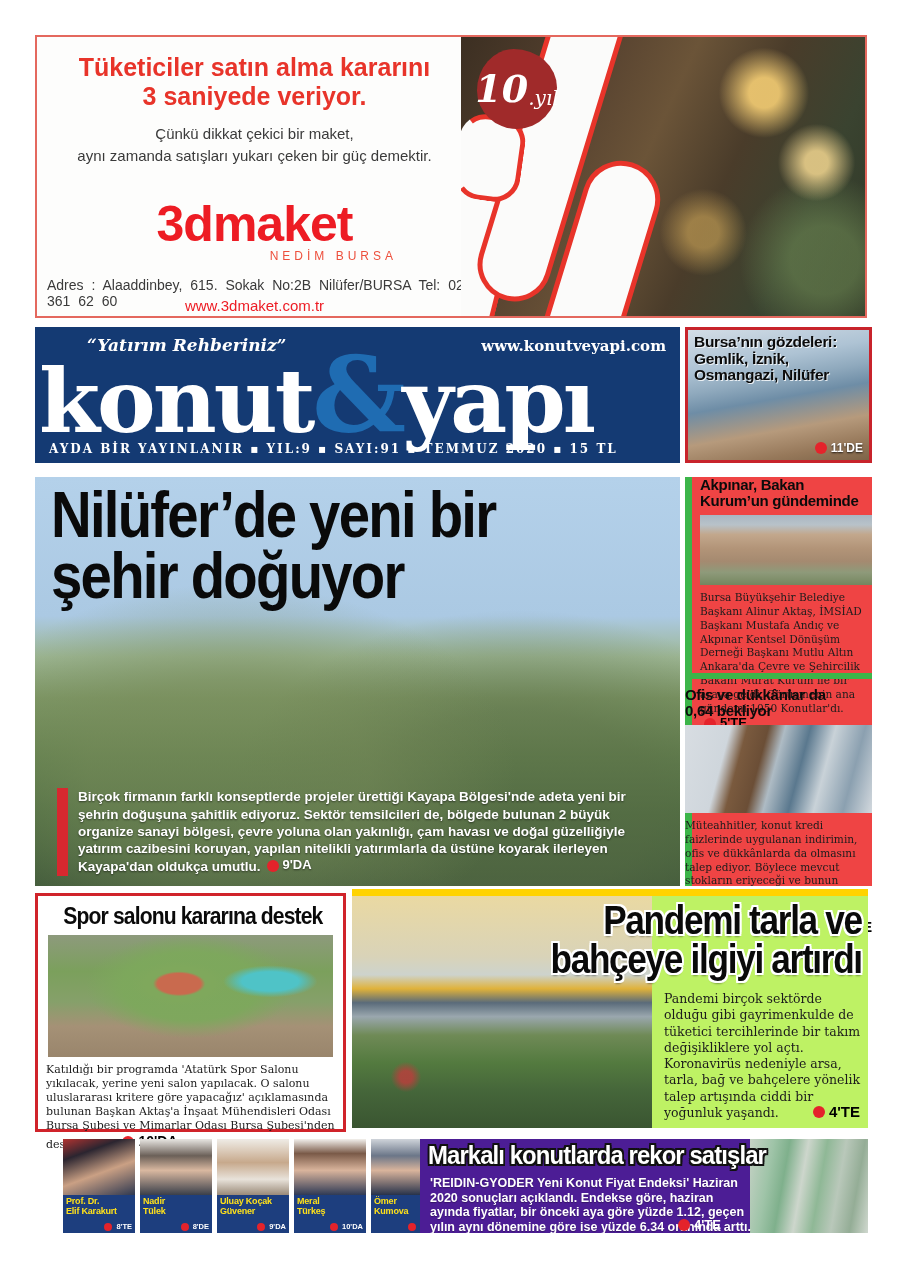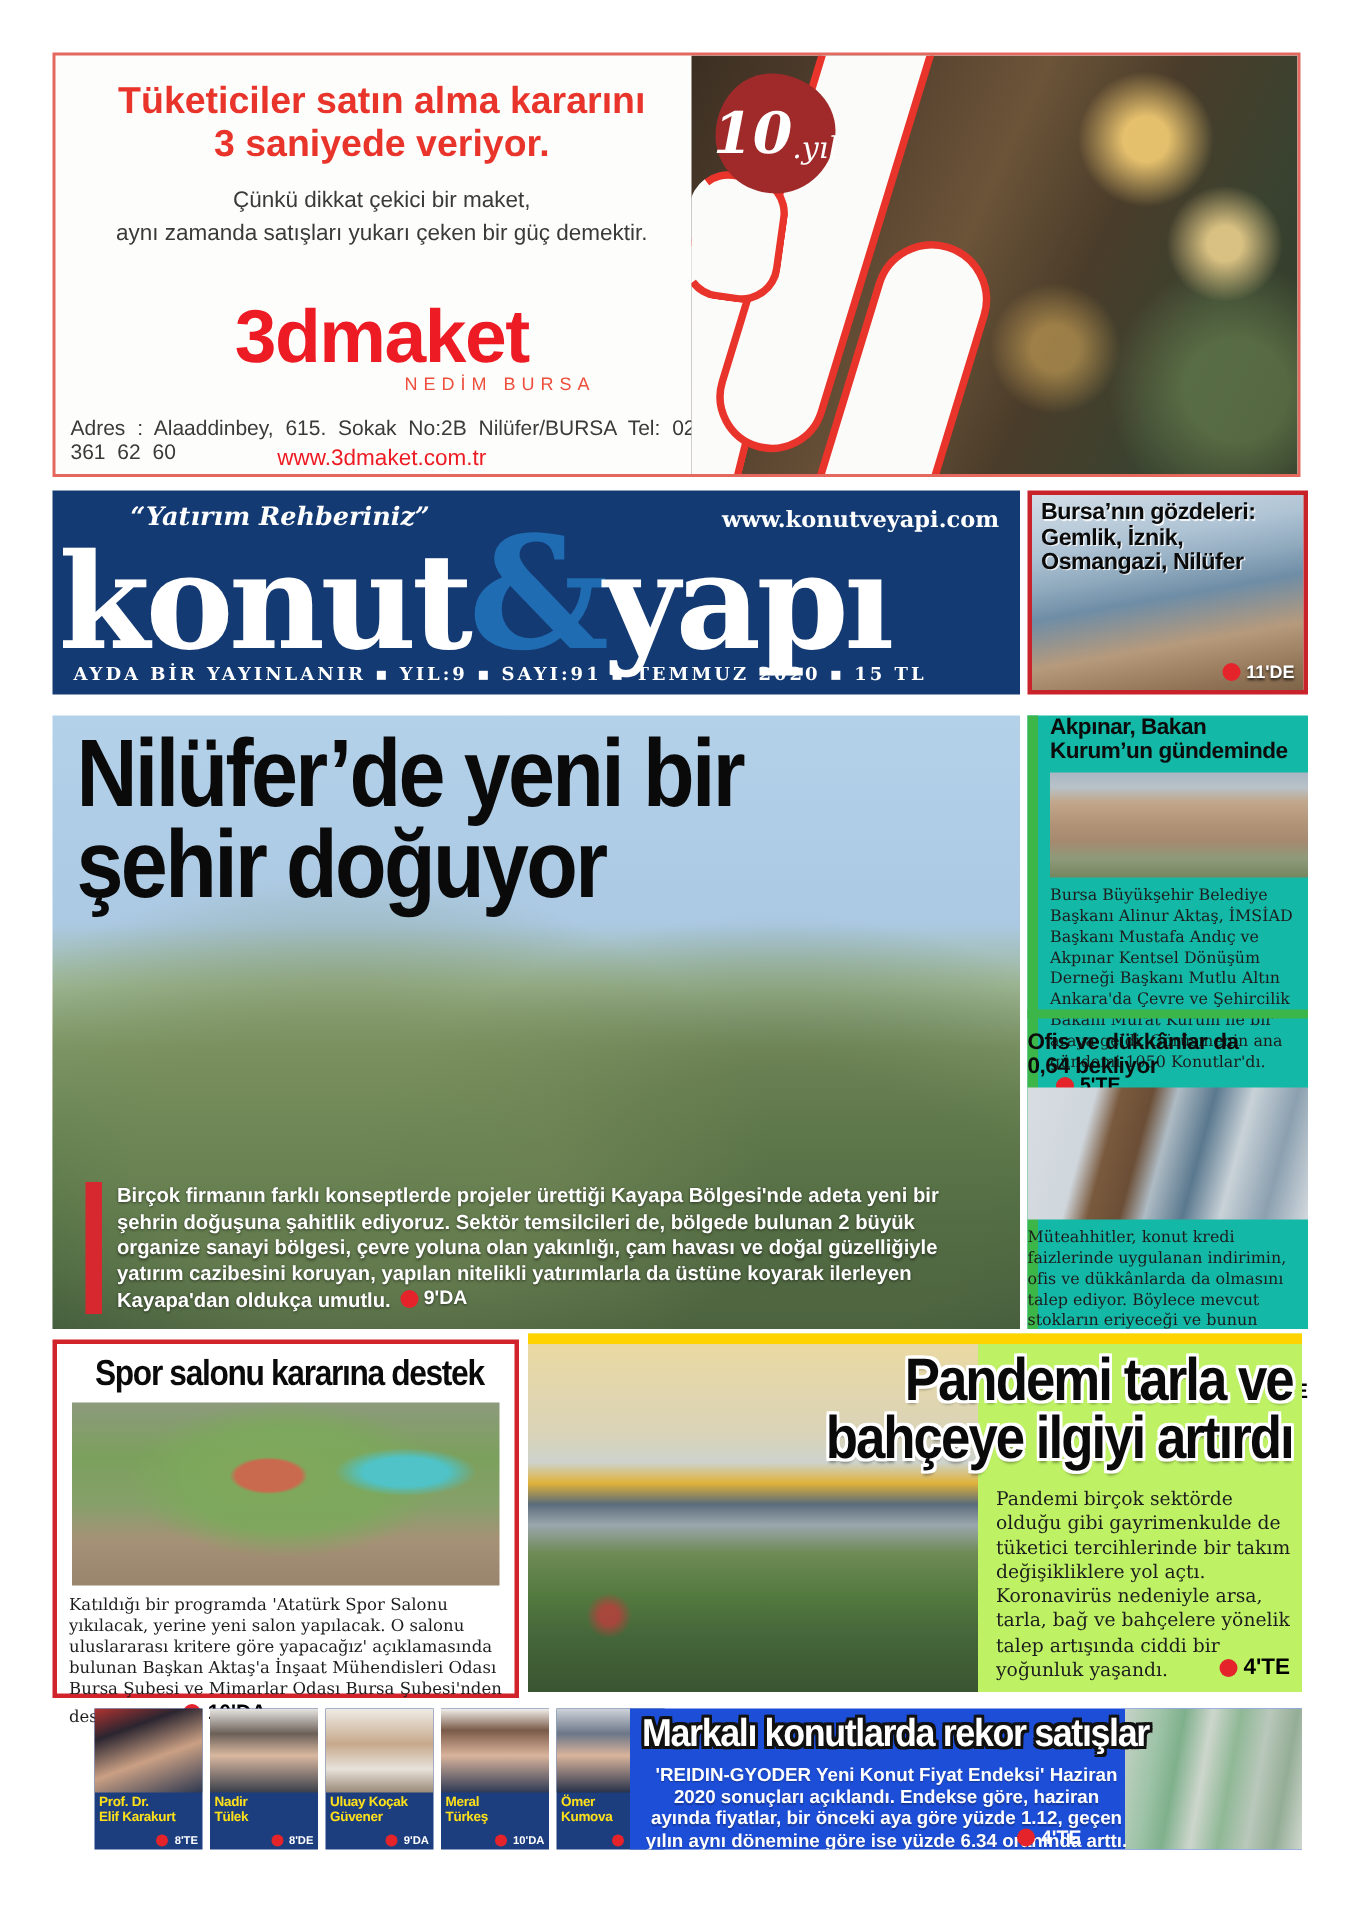--- a/index.html
+++ b/index.html
@@ -60,21 +60,21 @@
       radial-gradient(ellipse at 30% 72%, rgba(120,140,90,.55) 0 22%, transparent 45%),
       radial-gradient(ellipse at 75% 80%, rgba(90,110,70,.5) 0 20%, transparent 42%),
       linear-gradient(180deg,#b4d1ea 0%,#abc9e3 34%,#9eb795 44%,#7e9766 54%,#62804f 68%,#4e6c42 82%,#40593a 100%); }
   .lead h1 { position:absolute; left:16px; top:8px; font-size:64px; font-weight:900; letter-spacing:-2px; line-height:.96; color:#0a0a0a; transform:scaleX(.88); transform-origin:left top; white-space:nowrap; }
   .lead-cap { position:absolute; left:22px; bottom:10px; width:608px; display:flex; gap:10px; }
   .lead-redbar { width:11px; background:#d7282f; flex:0 0 auto; }
   .lead-cap p { color:#fff; font-weight:bold; font-size:13.5px; line-height:1.28; text-shadow:0 1px 2px rgba(0,0,0,.55); }
   .lead-cap .page-ref { color:#fff; font-size:13px; margin-left:6px; }
 
   
-  .sidebar { position:absolute; left:685px; top:477px; width:187px; height:409px; background:#14b8a6; }
+  .sidebar { position:absolute; left:685px; top:477px; width:187px; height:409px; background:#ef4444; }
   .sb-greenbar { position:absolute; left:0; top:0; bottom:0; width:7px; background:#3cb549; }
   .sb-inner { position:absolute; left:15px; right:0; top:0; }
   .sb-title { font-weight:900; font-size:15px; line-height:1.08; color:#0b0b0b; letter-spacing:-.3px; margin-bottom:6px; }
   .sb-photo1 { height:70px; margin-bottom:6px;
     background:linear-gradient(180deg,#a9b6c2 0%,#b8c2c9 14%,#c2a78c 28%,#b29478 48%,#a58a70 66%,#8e9a7a 82%,#75865f 100%); }
   .sb-photo2 { height:88px; margin-bottom:6px;
     background:linear-gradient(105deg,#d8dde2 0%,#cfd6dc 22%,#7a5a3e 30%,#6b4e36 40%,#aebbc4 48%,#5a788e 60%,#c9d2d8 72%,#8ba0b0 86%,#d3d9de 100%); }
   .sb-body { font-family:"DejaVu Serif",serif; font-size:10.6px; line-height:1.3; color:#1c1c1c; }
   .sb-body .page-ref { font-size:13px; color:#000; margin-left:4px; }
   .sb-div { position:absolute; left:0; width:100%; height:6px; background:#3cb549; top:196px; }
@@ -110,21 +110,21 @@
   .card-photo { height:56px; }
   .card:nth-child(1) .card-photo { background:linear-gradient(160deg,#b23330 0%,#2b2530 26%,#caa084 58%,#2e3850 100%); }
   .card:nth-child(2) .card-photo { background:linear-gradient(180deg,#e8e6e2 0%,#6b6058 30%,#d9b8a0 56%,#3a3f4a 100%); }
   .card:nth-child(3) .card-photo { background:linear-gradient(180deg,#efece6 0%,#c7a98c 42%,#e8e2da 72%,#9a8a78 100%); }
   .card:nth-child(4) .card-photo { background:linear-gradient(180deg,#f2f0ec 0%,#7a5a48 26%,#d9b49c 56%,#2f3a55 100%); }
   .card:nth-child(5) .card-photo { background:linear-gradient(180deg,#cfd4da 0%,#6b7688 30%,#d9b49c 56%,#27324a 100%); }
   .card-name { padding:2px 3px 0 3px; color:#ffe11a; font-weight:bold; font-size:9px; line-height:1.1; letter-spacing:-.2px; }
   .card-ref { position:absolute; right:3px; bottom:2px; color:#fff; font-size:7.5px; }
 
   
-  .markali { position:absolute; left:420px; top:1139px; width:448px; height:94px; background:#1d4ed8; overflow:hidden;text-align:center; }
+  .markali { position:absolute; left:420px; top:1139px; width:448px; height:94px; background:#4c1d95; overflow:hidden; }
   .mk-photo { position:absolute; right:0; top:0; width:118px; height:100%;
     background:linear-gradient(100deg,#c6d2c6 0%,#9fc4a8 18%,#7fb08c 30%,#cdd6cc 44%,#8fb896 58%,#b9c8ba 72%,#94ad96 86%,#d0d8cf 100%); }
   .mk-title { position:absolute; left:8px; top:1px; color:#fff; font-weight:900; font-size:26px; letter-spacing:-1px; transform:scaleX(.92); transform-origin:left top; white-space:nowrap; z-index:2; }
   .mk-body { position:absolute; left:10px; top:37px; width:322px; color:#fff; font-weight:bold; font-size:12.5px; line-height:1.16; z-index:2; text-shadow:0 1px 1px rgba(0,0,0,.3); }
   .mk-ref { position:absolute; left:258px; top:78px; color:#fff; font-size:13px; z-index:3; }
 </style>
 </head>
 <body>
 
 <div class="page">

